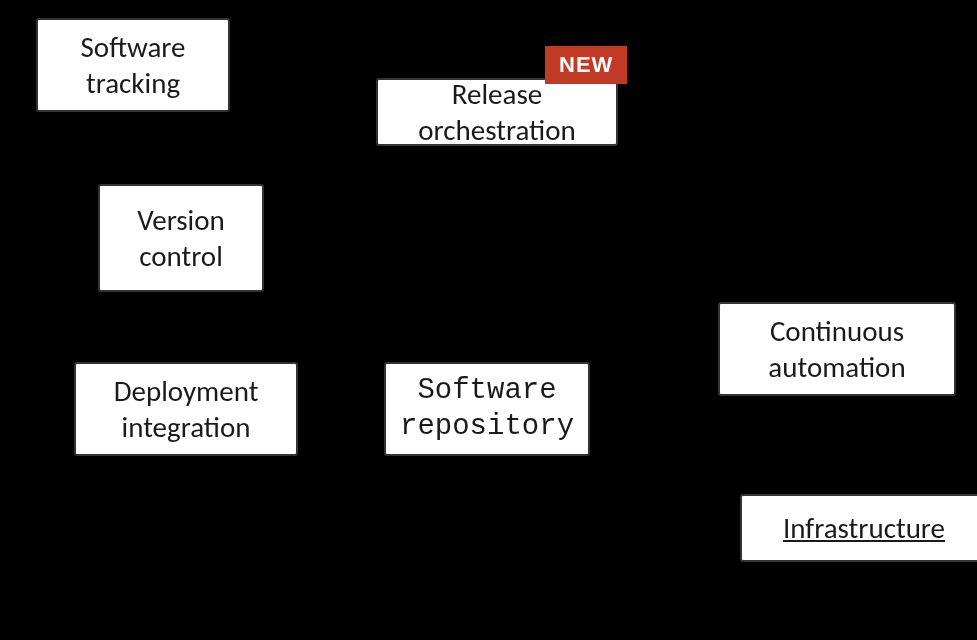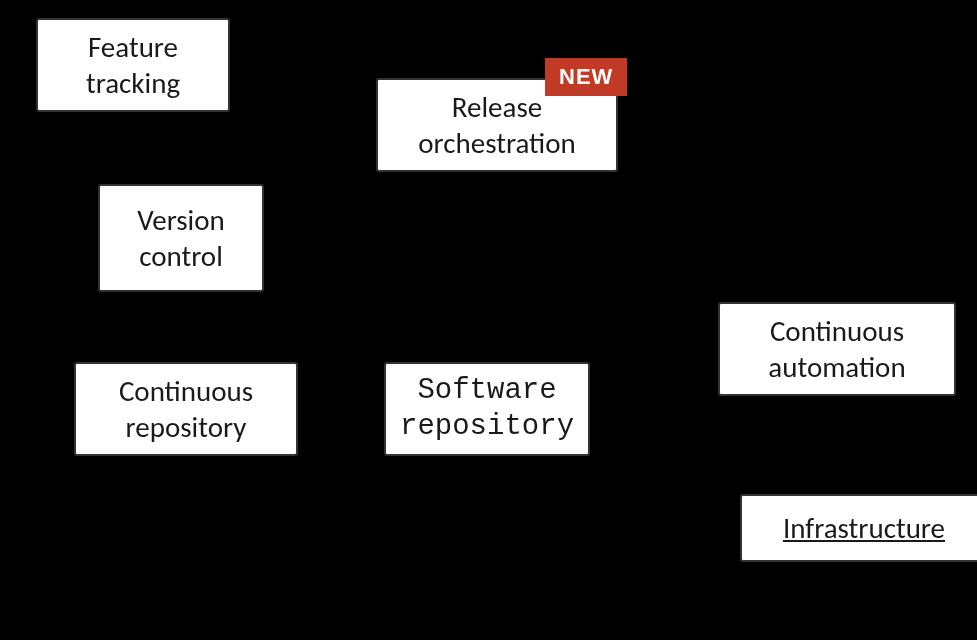--- a/index.html
+++ b/index.html
@@ -32,49 +32,49 @@
       background: #c13a26;
       color: #fff;
       font-weight: 700;
       font-size: 22px;
       padding: 6px 14px;
       letter-spacing: 1px;
       font-family: Arial, Helvetica, sans-serif;
     }
     
     .feature-tracking { left: 36px; top: 18px; width: 194px; height: 94px; }
-    .release-orchestration { left: 376px; top: 78px; width: 242px; height: 94px; }
+    .release-orchestration { left: 376px; top: 78px; width: 242px; height: 68px; }
     .version-control { left: 98px; top: 184px; width: 166px; height: 108px; }
     .continuous-integration { left: 74px; top: 362px; width: 224px; height: 94px; }
     .software-repository { left: 384px; top: 362px; width: 206px; height: 94px; font-family: Liberation Mono, monospace; }
     .deployment-automation { left: 718px; top: 302px; width: 238px; height: 94px; }
     .infrastructure { left: 740px; top: 494px; width: 248px; height: 68px; text-decoration: underline; }
-    .new-badge { left: 545px; top: 58px; }
+    .new-badge { left: 545px; top: 46px; }
   </style>
 </head>
 <body>
 
 <div class="box feature-tracking">
-  <span>Feature tracking</span>
+  <span>Software tracking</span>
 </div>
 
 <div class="box release-orchestration">
   <span>Release orchestration</span>
 </div>
 
 <div class="badge new-badge">
   <span>NEW</span>
 </div>
 
 <div class="box version-control">
   <span>Version control</span>
 </div>
 
 <div class="box continuous-integration">
-  <span>Continuous repository</span>
+  <span>Deployment integration</span>
 </div>
 
 <div class="box software-repository">
   <span>Software repository</span>
 </div>
 
 <div class="box deployment-automation">
   <span>Continuous automation</span>
 </div>
 

